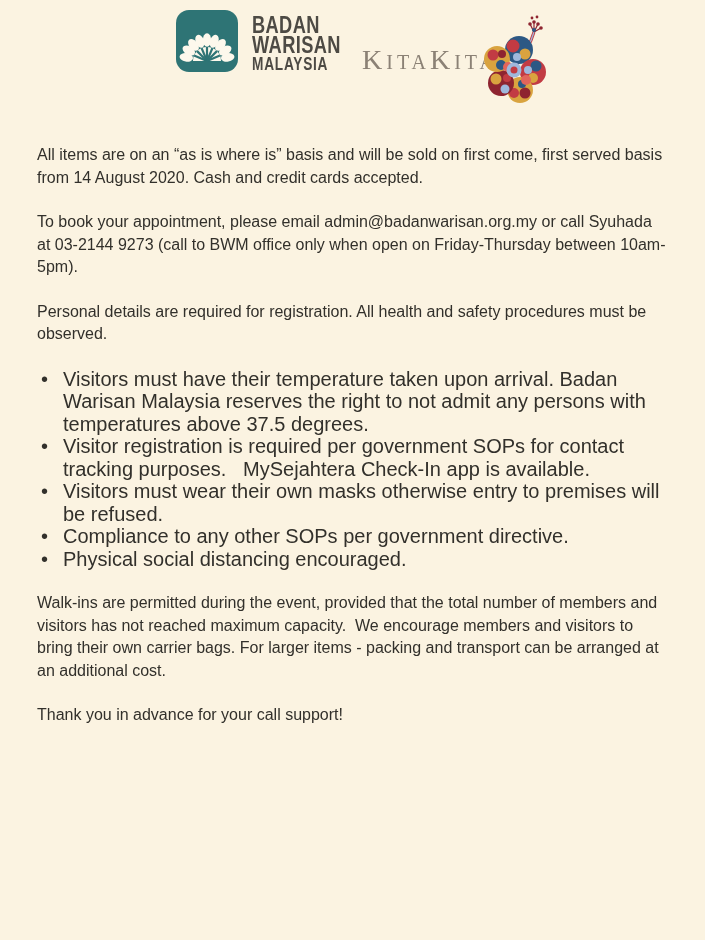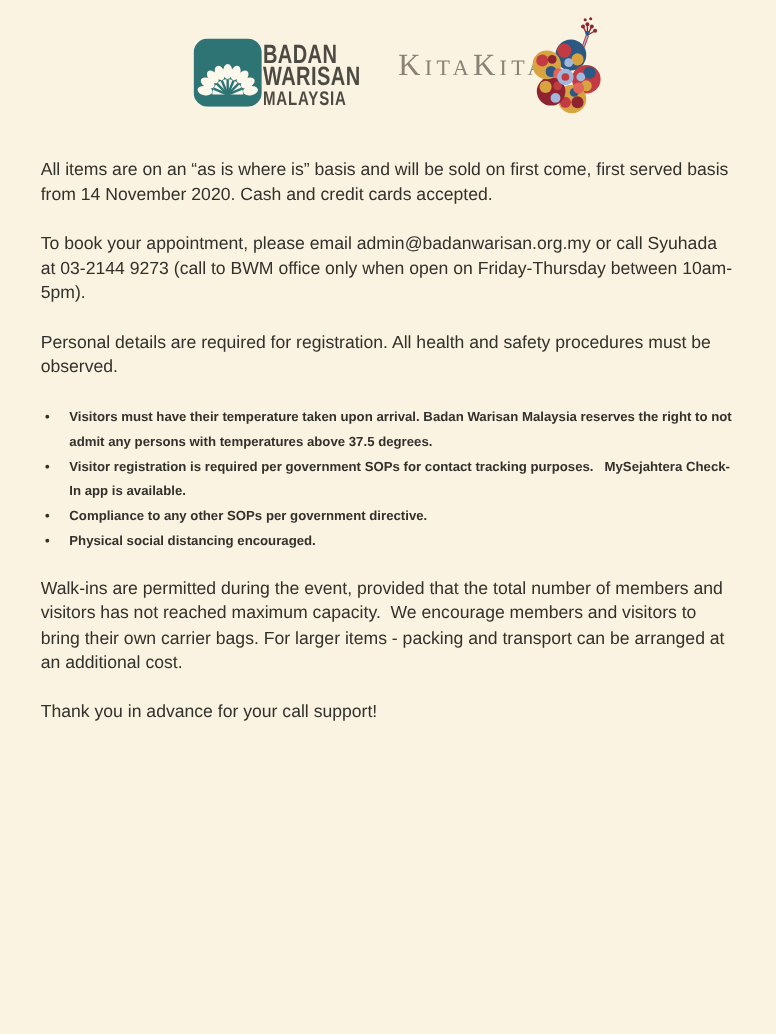--- a/index.html
+++ b/index.html
@@ -5,21 +5,21 @@
   html, body { margin: 0; padding: 0; }
   body {
     width: 705px; height: 940px;
     background: #FBF3E1;
     font-family: "Liberation Sans", "DejaVu Sans", sans-serif;
     color: #32302B;
   }
   .page { position: relative; width: 705px; height: 940px; overflow: hidden; }
 
   
-  .bwm { position: absolute; left: 176px; top: 35px; display: flex; gap: 1px; }
+  .bwm { position: absolute; left: 176px; top: 10px; display: flex; gap: 14px; }
   .bwm-text {
     font-weight: bold; color: #4D4A44;
     transform: scaleX(0.76); transform-origin: left top;
     margin-top: 5px; white-space: nowrap;
   }
   .bwm-line { font-size: 24px; line-height: 20px; letter-spacing: 0.5px; }
   .bwm-line-small { font-size: 18px; line-height: 18px; letter-spacing: 1px; }
 
   .kk {
     position: absolute; left: 362px; top: 44px;
@@ -34,23 +34,22 @@
   
   main { position: absolute; left: 37px; top: 144px; width: 632px; }
   .para {
     margin: 0 0 22px 0;
     font-size: 16px; line-height: 22.5px;
     white-space: pre-wrap;
   }
   ul.bullets { margin: 0 0 22px 0; padding: 0; list-style: none; }
   ul.bullets li {
     position: relative; padding-left: 26px;
-    font-size: 12px; line-height: 22.5px;
+    font-size: 20px; line-height: 22.5px;
     white-space: pre-wrap;
-    font-weight: bold;
   }
   ul.bullets li::before {
     content: "\2022";
     position: absolute; left: 4px; top: 0;
   }
 </style>
 </head>
 <body>
 
 <div class="page">
@@ -140,27 +139,28 @@
 
       <circle cx="24" cy="57" r="5" fill="#E2655B"></circle>
       <circle cx="42" cy="70" r="5" fill="#E2655B"></circle>
 
       <circle cx="30" cy="60" r="7.5" fill="#9FB8DC"></circle>
       <circle cx="30" cy="60" r="3.5" fill="#C23B43"></circle>
     </svg>
   </header>
 
   <main>
-    <p class="para">All items are on an “as is where is” basis and will be sold on first come, first served basis from 14 November 2020. Cash and credit cards accepted.</p>
+    <p class="para">All items are on an “as is where is” basis and will be sold on first come, first served basis from 14 August 2020. Cash and credit cards accepted.</p>
     <p class="para">To book your appointment, please email admin@badanwarisan.org.my or call Syuhada at 03-2144 9273 (call to BWM office only when open on Friday-Thursday between 10am-5pm).</p>
     <p class="para">Personal details are required for registration. All health and safety procedures must be observed.</p>
 
     <ul class="bullets">
       <li>Visitors must have their temperature taken upon arrival. Badan Warisan Malaysia reserves the right to not admit any persons with temperatures above 37.5 degrees.</li>
       <li>Visitor registration is required per government SOPs for contact tracking purposes.   MySejahtera Check-In app is available.</li>
+      <li>Visitors must wear their own masks otherwise entry to premises will be refused.</li>
       <li>Compliance to any other SOPs per government directive.</li>
       <li>Physical social distancing encouraged.</li>
     </ul>
 
     <p class="para">Walk-ins are permitted during the event, provided that the total number of members and visitors has not reached maximum capacity.  We encourage members and visitors to bring their own carrier bags. For larger items - packing and transport can be arranged at an additional cost.</p>
     <p class="para">Thank you in advance for your call support!</p>
   </main>
 
 </div>
 

